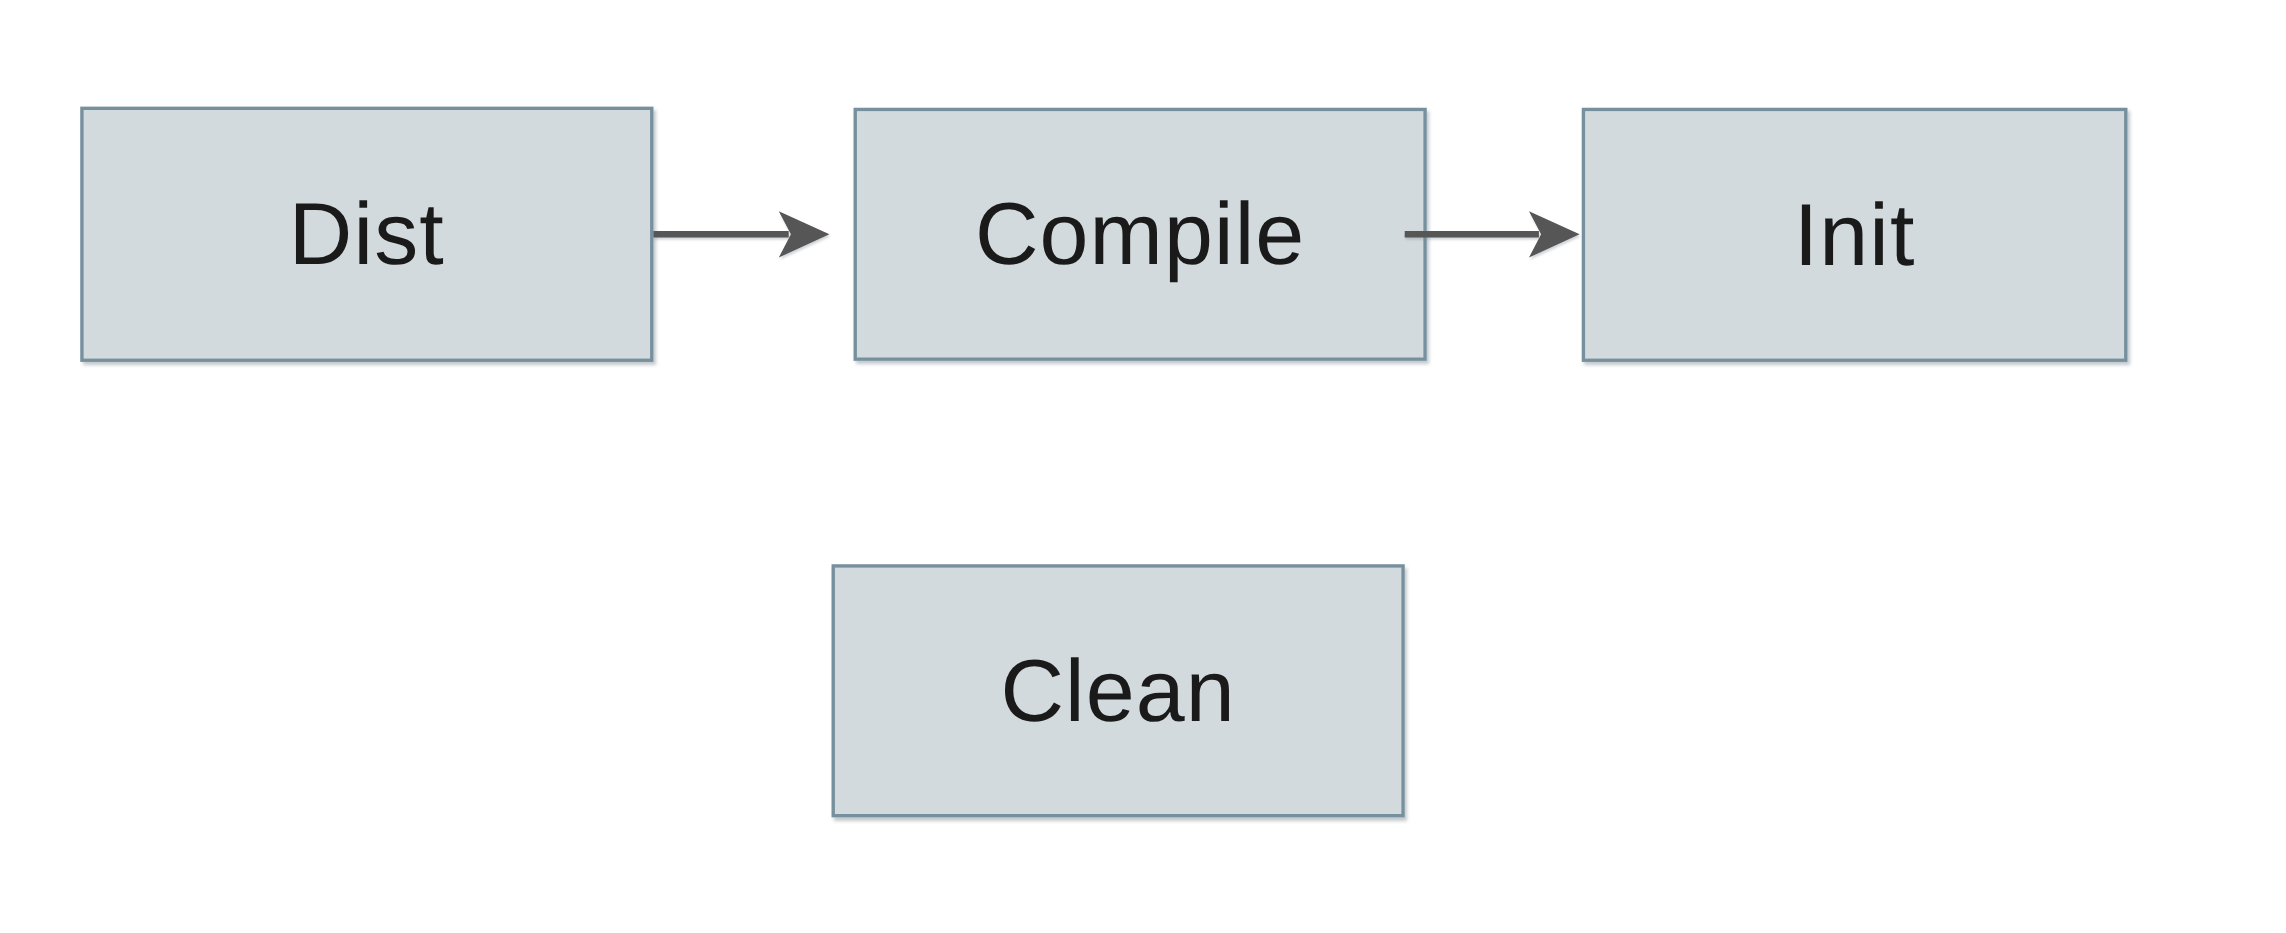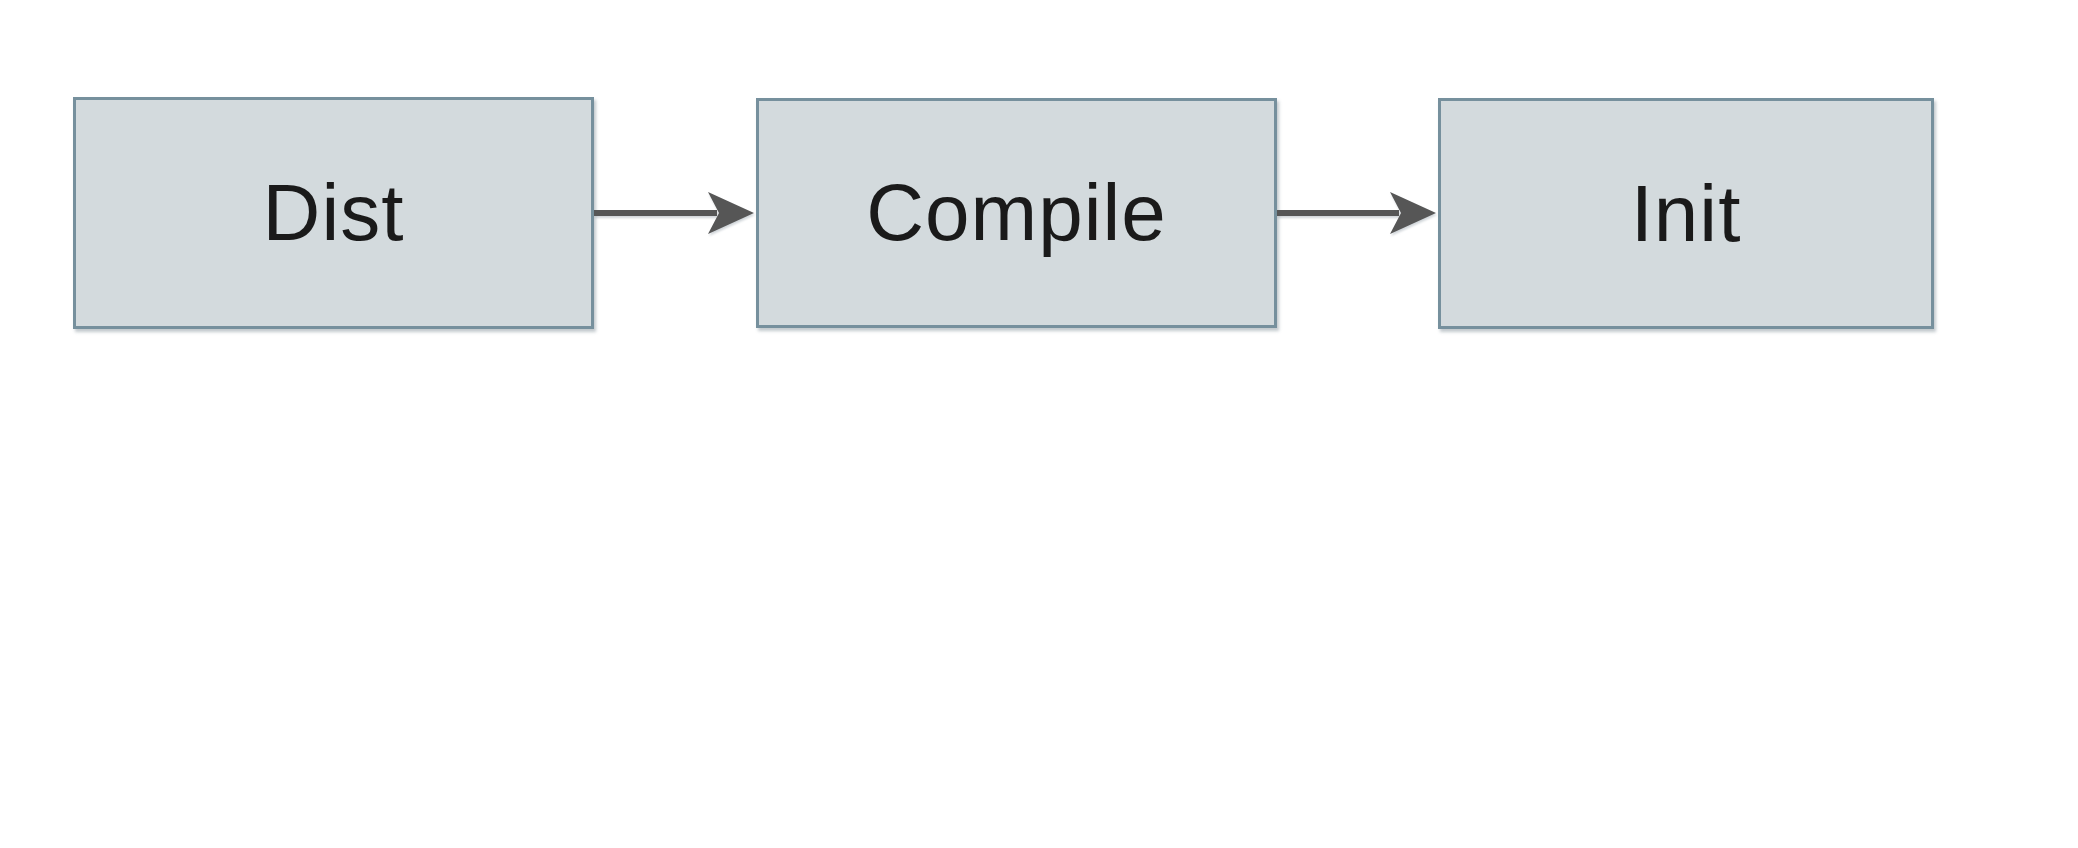--- a/index.html
+++ b/index.html
@@ -28,21 +28,21 @@
   .node-label {
     font-size: 80px;
     font-weight: 400;
     line-height: 1;
     color: var(--label-color, #1a1a1a);
     letter-spacing: 1px;
     white-space: nowrap;
     user-select: none;
   }
   .node-dist    { left: 73px;   top: 97px;  width: 521px; height: 232px; }
-  .node-compile { left: 756px;  top: 98px;  width: 521px; height: 230px; }
+  .node-compile { left: 776px;  top: 98px;  width: 521px; height: 230px; }
   .node-init    { left: 1438px; top: 98px;  width: 496px; height: 231px; }
   .node-clean   { left: 756px;  top: 513px; width: 521px; height: 230px; }
   .arrows-overlay {
     position: absolute;
     left: 0; top: 0;
     width: 2078px;
     height: 848px;
     pointer-events: none;
     filter: drop-shadow(1px 2px 1px rgba(120, 135, 145, 0.35));
   }
@@ -58,20 +58,23 @@
   </div>
 
   <div class="node node-compile">
     <span class="node-label">Compile</span>
   </div>
 
   <div class="node node-init">
     <span class="node-label">Init</span>
   </div>
 
+  <div class="node node-clean">
+    <span class="node-label">Clean</span>
+  </div>
 
   <svg class="arrows-overlay" width="2078" height="848" viewBox="0 0 2078 848" xmlns="http://www.w3.org/2000/svg">
 
     <g class="edge">
       <line x1="594" y1="213" x2="717" y2="213" stroke-width="6" stroke="#565656"></line>
       <path d="M754,213 L708,192 L719,213 L708,234 Z" fill="#565656"></path>
     </g>
 
     <g class="edge">
       <line x1="1277" y1="213" x2="1399" y2="213" stroke-width="6" stroke="#565656"></line>

